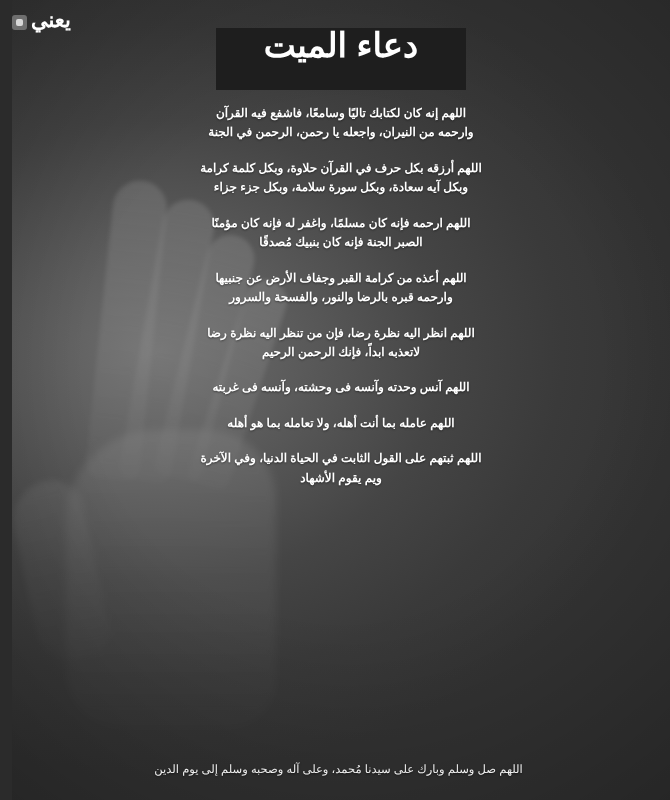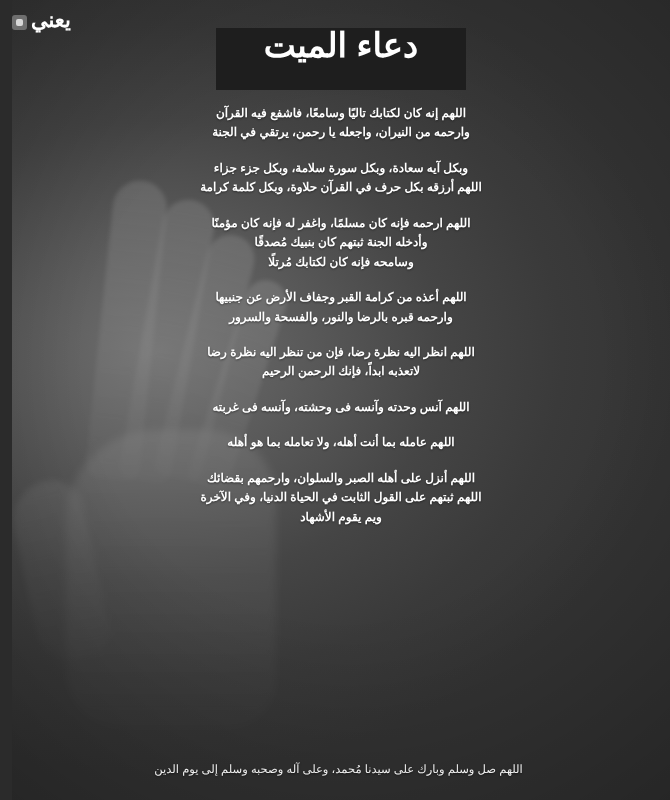--- a/index.html
+++ b/index.html
@@ -178,47 +178,45 @@
     </span>
   </div>
 
   <div class="title-band">
     <div class="title">دعاء الميت</div>
   </div>
 
   <div class="content">
     <p class="para">
       <span class="ln">اللهم إنه كان لكتابك تاليًا وسامعًا، فاشفع فيه القرآن</span>
-      <span class="ln">وارحمه من النيران، واجعله يا رحمن، يرتقي في الجنة</span>
-    </p>
-    <p class="para">
+      <span class="ln">وارحمه من النيران، واجعله يا رحمن، الرحمن في الجنة</span>
+    </p>
+    <p class="para">
+      <span class="ln">اللهم أرزقه بكل حرف في القرآن حلاوة، وبكل كلمة كرامة</span>
       <span class="ln">وبكل آيه سعادة، وبكل سورة سلامة، وبكل جزء جزاء</span>
-      <span class="ln">اللهم أرزقه بكل حرف في القرآن حلاوة، وبكل كلمة كرامة</span>
     </p>
     <p class="para">
       <span class="ln">اللهم ارحمه فإنه كان مسلمًا، واغفر له فإنه كان مؤمنًا</span>
-      <span class="ln">وأدخله الجنة ثبتهم كان بنبيك مُصدقًا</span>
-      <span class="ln">وسامحه فإنه كان لكتابك مُرتلًا</span>
+      <span class="ln">الصبر الجنة فإنه كان بنبيك مُصدقًا</span>
     </p>
     <p class="para">
       <span class="ln">اللهم أعذه من كرامة القبر وجفاف الأرض عن جنبيها</span>
       <span class="ln">وارحمه قبره بالرضا والنور، والفسحة والسرور</span>
     </p>
     <p class="para">
       <span class="ln">اللهم انظر اليه نظرة رضا، فإن من تنظر اليه نظرة رضا</span>
       <span class="ln">لاتعذبه ابداً، فإنك الرحمن الرحيم</span>
     </p>
     <p class="para">
       <span class="ln">اللهم آنس وحدته وآنسه فى وحشته، وآنسه فى غربته</span>
     </p>
     <p class="para">
       <span class="ln">اللهم عامله بما أنت أهله، ولا تعامله بما هو أهله</span>
     </p>
     <p class="para">
-      <span class="ln">اللهم أنزل على أهله الصبر والسلوان، وارحمهم بقضائك</span>
       <span class="ln">اللهم ثبتهم على القول الثابت في الحياة الدنيا، وفي الآخرة</span>
       <span class="ln">ويم يقوم الأشهاد</span>
     </p>
   </div>
 
   <div class="footer">اللهم صل وسلم وبارك على سيدنا مُحمد، وعلى آله وصحبه وسلم إلى يوم الدين</div>
 
 </div>
 
 </body></html>

